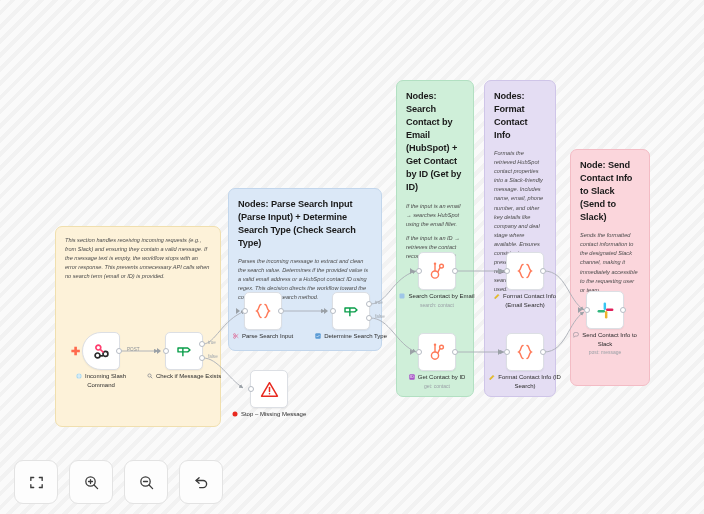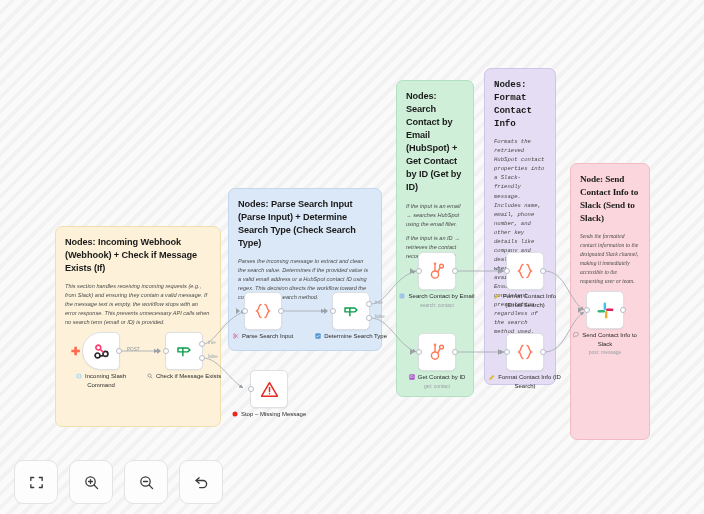--- a/index.html
+++ b/index.html
@@ -197,41 +197,40 @@
 
       <path d="M456,352 L504,352" marker-end="url(#arw)"></path>
 
       <path d="M544,271 C566,271 568,300 584,310" marker-end="url(#arw)"></path>
 
       <path d="M544,352 C566,352 568,322 584,312" marker-end="url(#arw)"></path>
     </g>
   </svg>
 
   <div class="group" style="left:55px; top:226px; width:166px; height:201px; background:#fdf2d9; border:1px solid #f0dfae;">
-    <div class="group-title">Nodes: Incoming Webhook (Webhook) + Check if Message Exists (If)</div>
     <div class="group-desc">This section handles receiving incoming requests (e.g., from Slack) and ensuring they contain a valid message. If the message text is empty, the workflow stops with an error response. This prevents unnecessary API calls when no search term (email or ID) is provided.</div>
   </div>
 
   <div class="group" style="left:228px; top:188px; width:154px; height:163px; background:#dbe8f7; border:1px solid #c2d6ec;">
     <div class="group-title">Nodes: Parse Search Input (Parse Input) + Determine Search Type (Check Search Type)</div>
     <div class="group-desc">Parses the incoming message to extract and clean the search value. Determines if the provided value is a valid email address or a HubSpot contact ID using regex. This decision directs the workflow toward the correct HubSpot search method.</div>
   </div>
 
   <div class="group" style="left:396px; top:80px; width:78px; height:317px; background:#cfefd9; border:1px solid #b2e0c2;">
     <div class="group-title">Nodes: Search Contact by Email (HubSpot) + Get Contact by ID (Get by ID)</div>
     <div class="group-desc">If the input is an email → searches HubSpot using the email filter.</div>
     <div class="group-desc">If the input is an ID → retrieves the contact record directly by ID</div>
   </div>
 
-  <div class="group" style="left:484px; top:68px; width:72px; height:317px; background:#e4ddf3; border:1px solid #cfc5e8;font-family:Liberation Mono, monospace;">
+  <div class="group" style="left:484px; top:80px; width:72px; height:317px; background:#e4ddf3; border:1px solid #cfc5e8;">
     <div class="group-title">Nodes: Format Contact Info</div>
     <div class="group-desc">Formats the retrieved HubSpot contact properties into a Slack-friendly message. Includes name, email, phone number, and other key details like company and deal stage where available. Ensures consistent presentation regardless of the search method used.</div>
   </div>
 
-  <div class="group" style="left:570px; top:163px; width:80px; height:277px; background:#fbd6dc; border:1px solid #f3bcc5;font-family:Liberation Serif, serif;">
+  <div class="group" style="left:570px; top:149px; width:80px; height:237px; background:#fbd6dc; border:1px solid #f3bcc5;">
     <div class="group-title">Node: Send Contact Info to Slack (Send to Slack)</div>
     <div class="group-desc">Sends the formatted contact information to the designated Slack channel, making it immediately accessible to the requesting user or team.</div>
   </div>
 
   <div class="node" style="left:82px; top:332px;">
     <div class="node-box trigger">
       <span class="plus-mark">✚</span>
       <svg width="19" height="19" viewBox="0 0 24 24">
         <circle cx="8" cy="7" r="3.1" fill="none" stroke="#ff3d6e" stroke-width="2.1"></circle>
         <circle cx="17" cy="15" r="3.1" fill="none" stroke="#2b2b2b" stroke-width="2.1"></circle>

